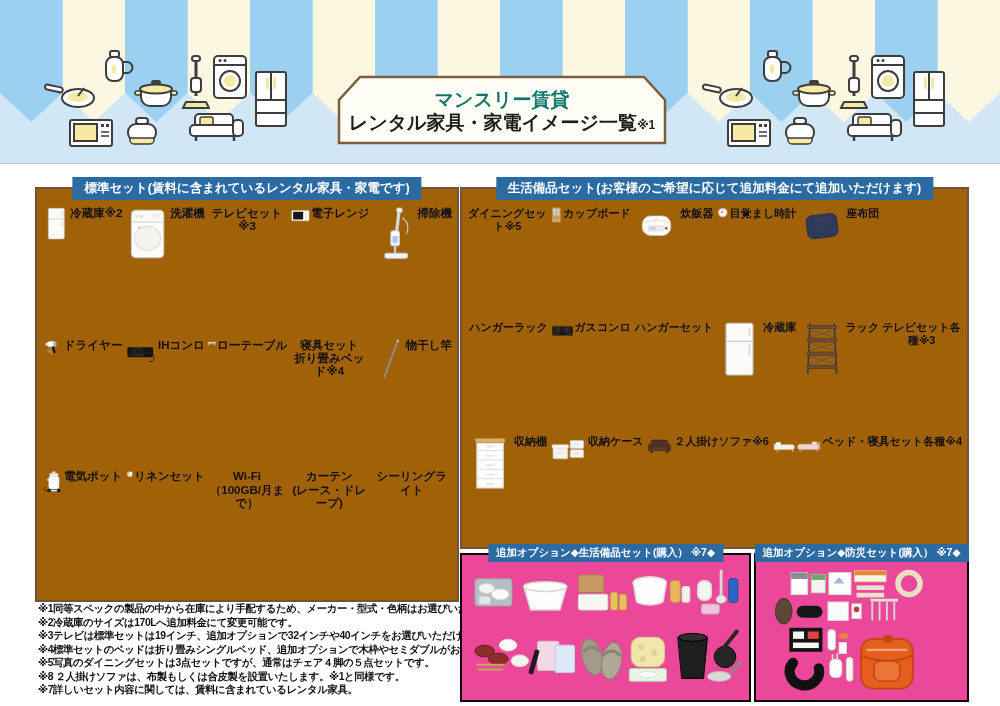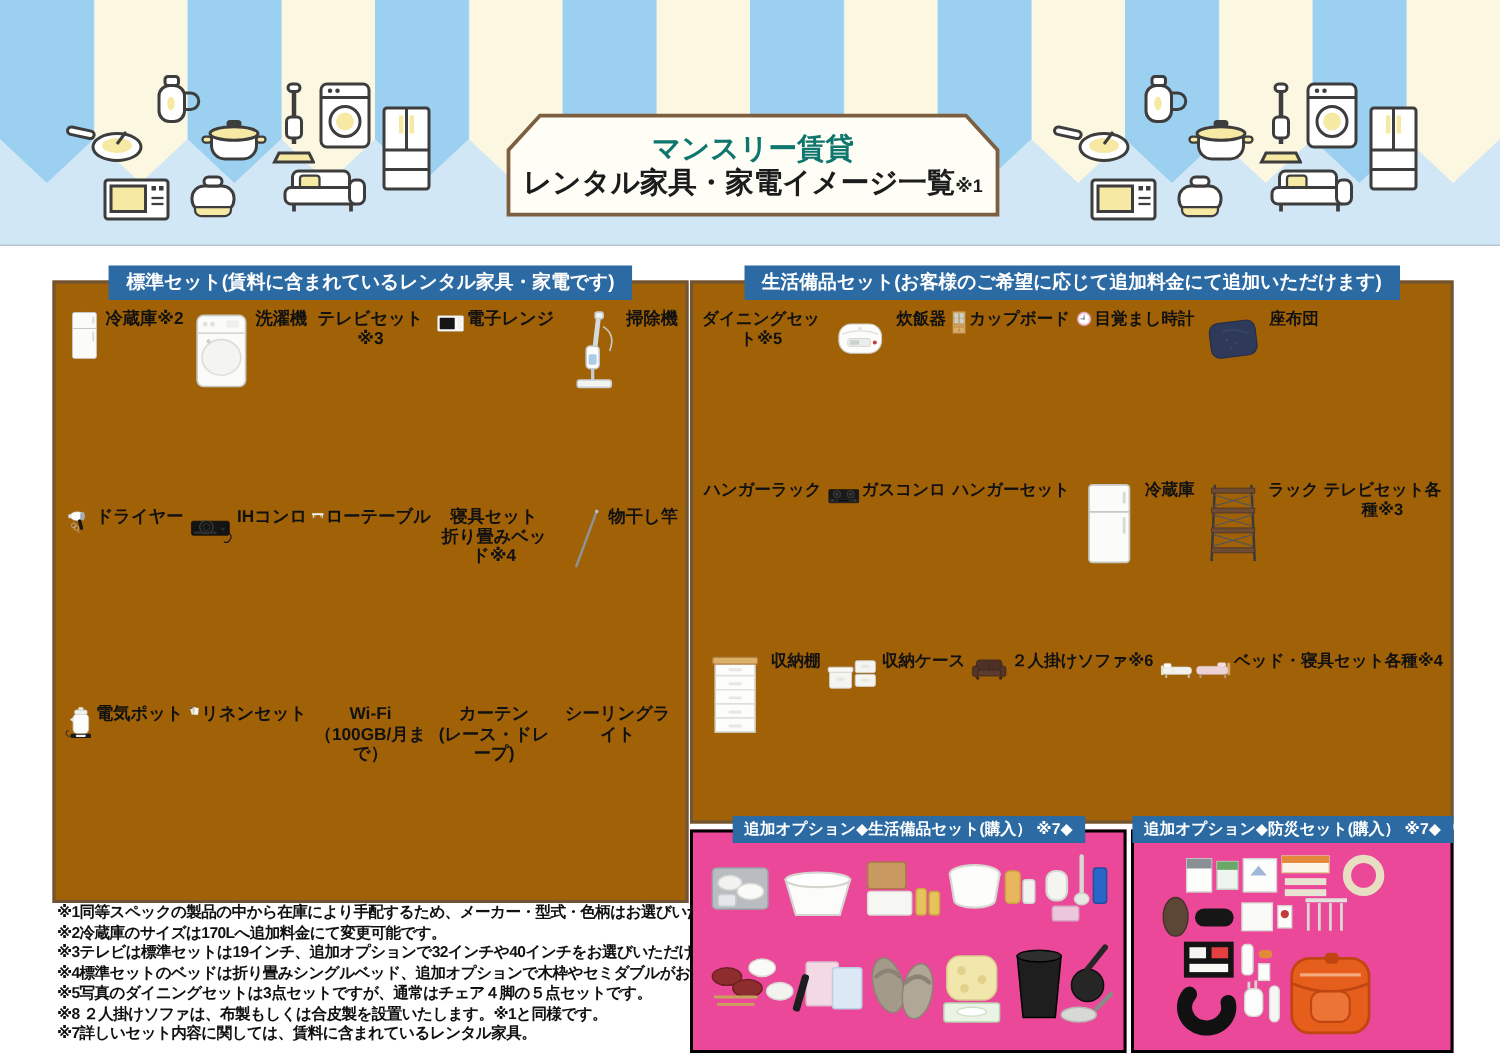--- a/index.html
+++ b/index.html
@@ -488,48 +488,48 @@
                 <rect x="70" y="44" width="5" height="34" fill="#d8a55f"></rect>
                 <rect x="30" y="36" width="60" height="8" rx="2" fill="#e8bd7d" stroke="#b08044" stroke-width="2"></rect>
                 <rect x="34" y="44" width="6" height="42" fill="#e2b26c" stroke="#b08044" stroke-width="1.5"></rect>
                 <rect x="80" y="44" width="6" height="42" fill="#e2b26c" stroke="#b08044" stroke-width="1.5"></rect>
               </svg>
             </div>
             <div class="cap">ダイニングセット※5</div>
           </div>
           <div class="itm">
             <div class="pic">
-              <svg viewBox="0 0 120 100">
-                <rect x="22" y="24" width="76" height="52" rx="22" fill="#fcfcfb" stroke="#c9c9c4" stroke-width="2"></rect>
-                <path d="M28 42 q32 -12 64 0" fill="none" stroke="#d8d8d3" stroke-width="2"></path>
-                <rect x="38" y="50" width="40" height="14" rx="3" fill="#ececea" stroke="#d2d2cd" stroke-width="1.5"></rect>
-                <rect x="42" y="53" width="16" height="8" rx="1" fill="#c8d2c8"></rect>
-                <circle cx="86" cy="57" r="3.5" fill="#c23b3b"></circle>
-                <circle cx="60" cy="32" r="3" fill="#e2e2de"></circle>
-              </svg>
-            </div>
-            <div class="cap">炊飯器</div>
-          </div>
-          <div class="itm">
-            <div class="pic">
               <svg viewBox="0 0 80 100">
                 <rect x="14" y="4" width="52" height="92" fill="#ddb06a" stroke="#a87c44" stroke-width="2"></rect>
                 <rect x="19" y="10" width="20" height="44" fill="#ccd2c8" stroke="#a87c44" stroke-width="1.5"></rect>
                 <rect x="41" y="10" width="20" height="44" fill="#ccd2c8" stroke="#a87c44" stroke-width="1.5"></rect>
                 <line x1="19" y1="32" x2="39" y2="32" stroke="#a87c44" stroke-width="1.5"></line>
                 <line x1="41" y1="32" x2="61" y2="32" stroke="#a87c44" stroke-width="1.5"></line>
                 <path d="M22 14 l8 20" stroke="#e4e8e0" stroke-width="2"></path>
                 <rect x="19" y="60" width="42" height="8" fill="#d2a35c" stroke="#a87c44" stroke-width="1.5"></rect>
                 <rect x="19" y="72" width="20" height="20" fill="#ddb06a" stroke="#a87c44" stroke-width="1.5"></rect>
                 <rect x="41" y="72" width="20" height="20" fill="#ddb06a" stroke="#a87c44" stroke-width="1.5"></rect>
                 <circle cx="36" cy="82" r="1.6" fill="#7c5a2e"></circle>
                 <circle cx="44" cy="82" r="1.6" fill="#7c5a2e"></circle>
               </svg>
             </div>
             <div class="cap">カップボード</div>
+          </div>
+          <div class="itm">
+            <div class="pic">
+              <svg viewBox="0 0 120 100">
+                <rect x="22" y="24" width="76" height="52" rx="22" fill="#fcfcfb" stroke="#c9c9c4" stroke-width="2"></rect>
+                <path d="M28 42 q32 -12 64 0" fill="none" stroke="#d8d8d3" stroke-width="2"></path>
+                <rect x="38" y="50" width="40" height="14" rx="3" fill="#ececea" stroke="#d2d2cd" stroke-width="1.5"></rect>
+                <rect x="42" y="53" width="16" height="8" rx="1" fill="#c8d2c8"></rect>
+                <circle cx="86" cy="57" r="3.5" fill="#c23b3b"></circle>
+                <circle cx="60" cy="32" r="3" fill="#e2e2de"></circle>
+              </svg>
+            </div>
+            <div class="cap">炊飯器</div>
           </div>
           <div class="itm">
             <div class="pic">
               <svg viewBox="0 0 120 100">
                 <circle cx="60" cy="50" r="42" fill="#e9aebf" stroke="#cb8ba2" stroke-width="2"></circle>
                 <circle cx="60" cy="50" r="33" fill="#ffffff" stroke="#e8d3da" stroke-width="1.5"></circle>
                 <line x1="60" y1="22" x2="60" y2="28" stroke="#555" stroke-width="2"></line>
                 <line x1="88" y1="50" x2="82" y2="50" stroke="#555" stroke-width="2"></line>
                 <line x1="60" y1="78" x2="60" y2="72" stroke="#555" stroke-width="2"></line>
                 <line x1="32" y1="50" x2="38" y2="50" stroke="#555" stroke-width="2"></line>

